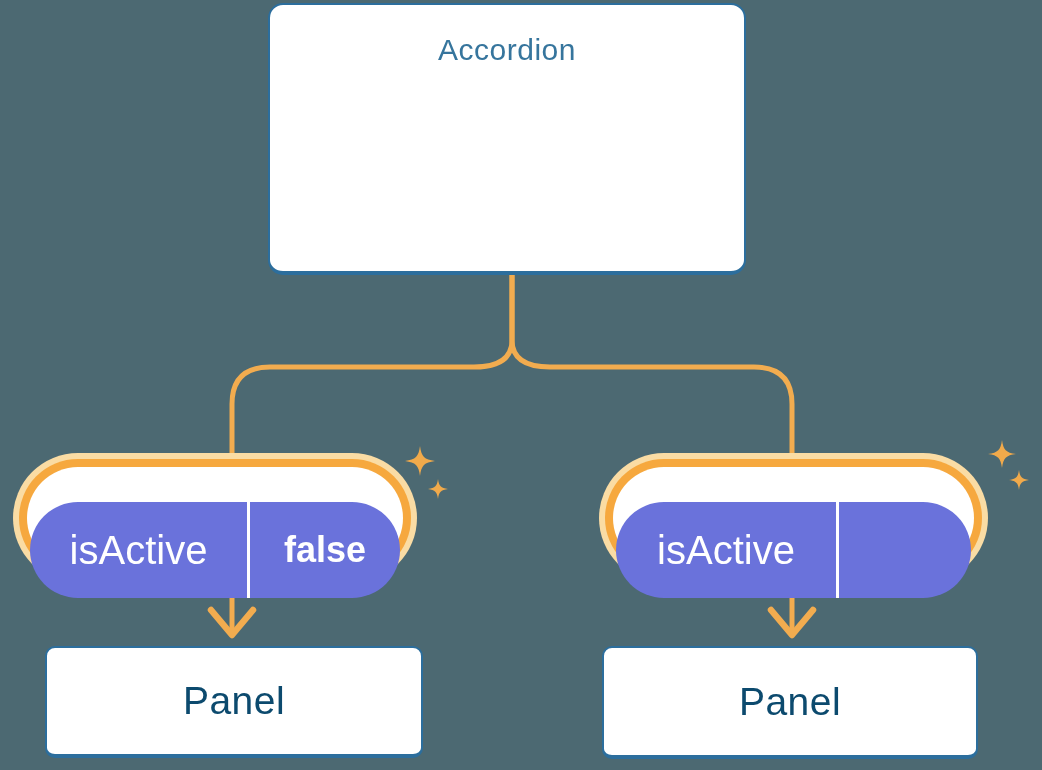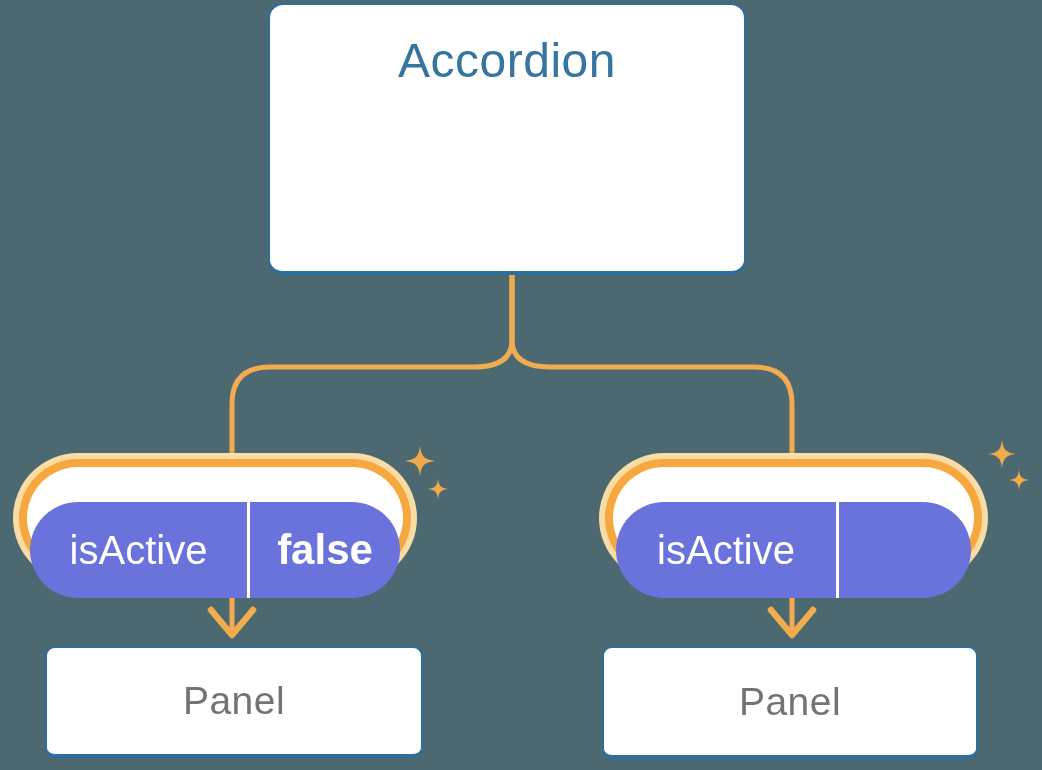--- a/index.html
+++ b/index.html
@@ -20,30 +20,30 @@
     border-bottom-width: 4px;
     z-index: 2;
   }
   .accordion-card {
     left: 268px; top: 3px; width: 478px; height: 272px;
     border-radius: 15px;
   }
   .card-title {
     position: absolute; left: 0; top: 28px; width: 100%;
     text-align: center;
-    font-size: 48px; font-weight: 500; color: #36759D;
+    font-size: 30px; font-weight: 500; color: #36759D;
     letter-spacing: 0.5px;
   }
   .panel-card {
     border-radius: 10px;
     display: flex; align-items: center; justify-content: center;
   }
   .panel-left  { left: 45px;  top: 646px; width: 378px; height: 112px; }
   .panel-right { left: 602px; top: 646px; width: 376px; height: 113px; }
-  .panel-label { font-size: 39px; font-weight: 500; color: #737373; letter-spacing: 0.5px; }
+  .panel-label { font-size: 39px; font-weight: 500; color: #0c4a6e; letter-spacing: 0.5px; }
 
   
   .pill {
     position: absolute; z-index: 2;
     background: #FADCA4;           
     border-radius: 999px; padding: 6px;
   }
   .pill-ring {
     background: #F6A83E;           
     border-radius: 999px; padding: 8px;
@@ -54,21 +54,21 @@
     overflow: hidden; display: flex; align-items: stretch;
   }
   .pill-core.white { background: #ffffff; }
   .pill-gap {
     background: #ffffff; border-radius: 999px; padding: 3px;
     width: 100%; height: 100%;
   }
   .pill-core.purple { background: #6A72DB; margin-top: 32px; }
   .seg { display: flex; align-items: center; justify-content: center; }
   .seg-name  { font-size: 40px; font-weight: 400; }
-  .seg-value { font-size: 42px; font-weight: 700; flex: 1; }
+  .seg-value { font-size: 36px; font-weight: 700; flex: 1; }
   .vdiv { width: 3px; flex: 0 0 3px; }
   .vdiv.orange { background: #F6B96A; }
   .vdiv.white  { background: #ffffff; }
 
   .state-pill { left: 312px; top: 104px; width: 390px; height: 123px; }
   .state-pill .seg-name  { flex: 0 0 274px; color: #666FD8; }
   .state-pill .seg-value { color: #5C65D6; font-size: 42px; }
 
   .prop-pill-left  { left: 13px;  top: 453px; width: 404px; height: 130px; }
   .prop-pill-right { left: 599px; top: 453px; width: 389px; height: 130px; }

